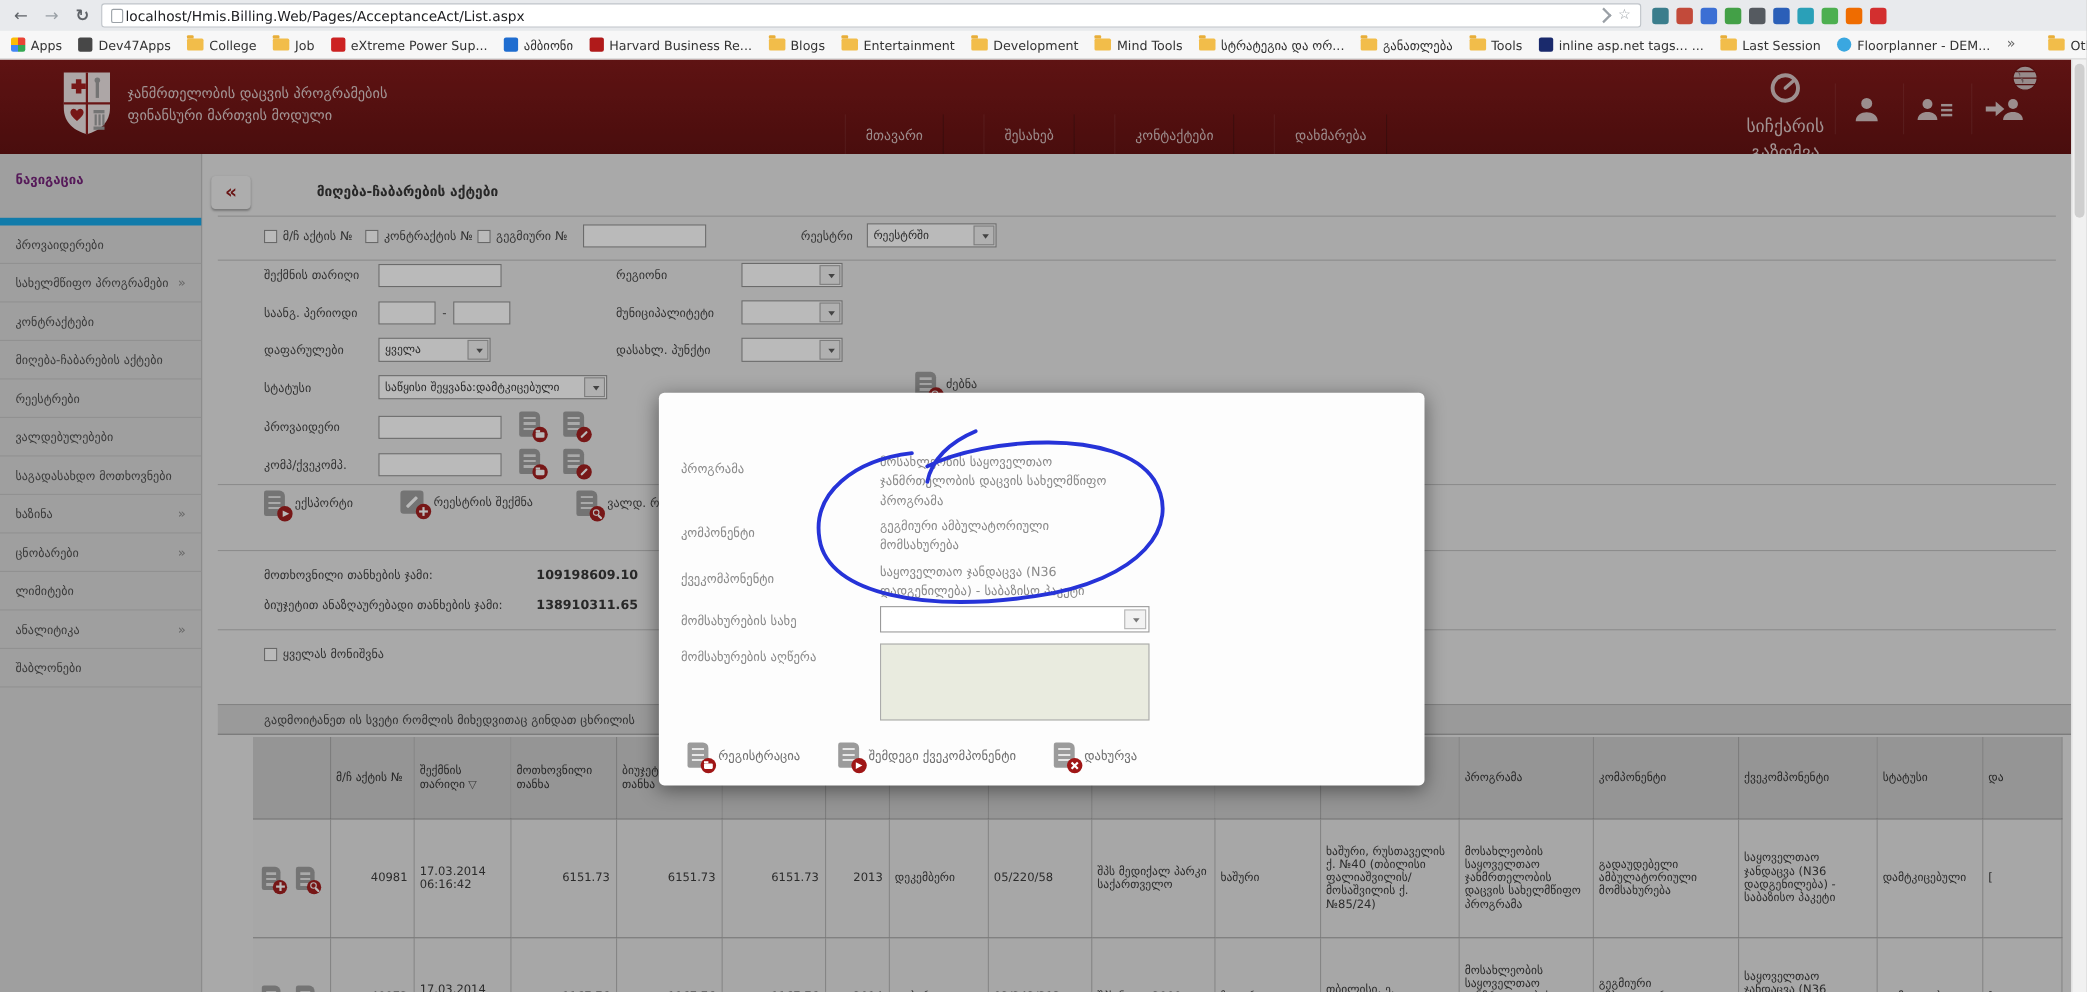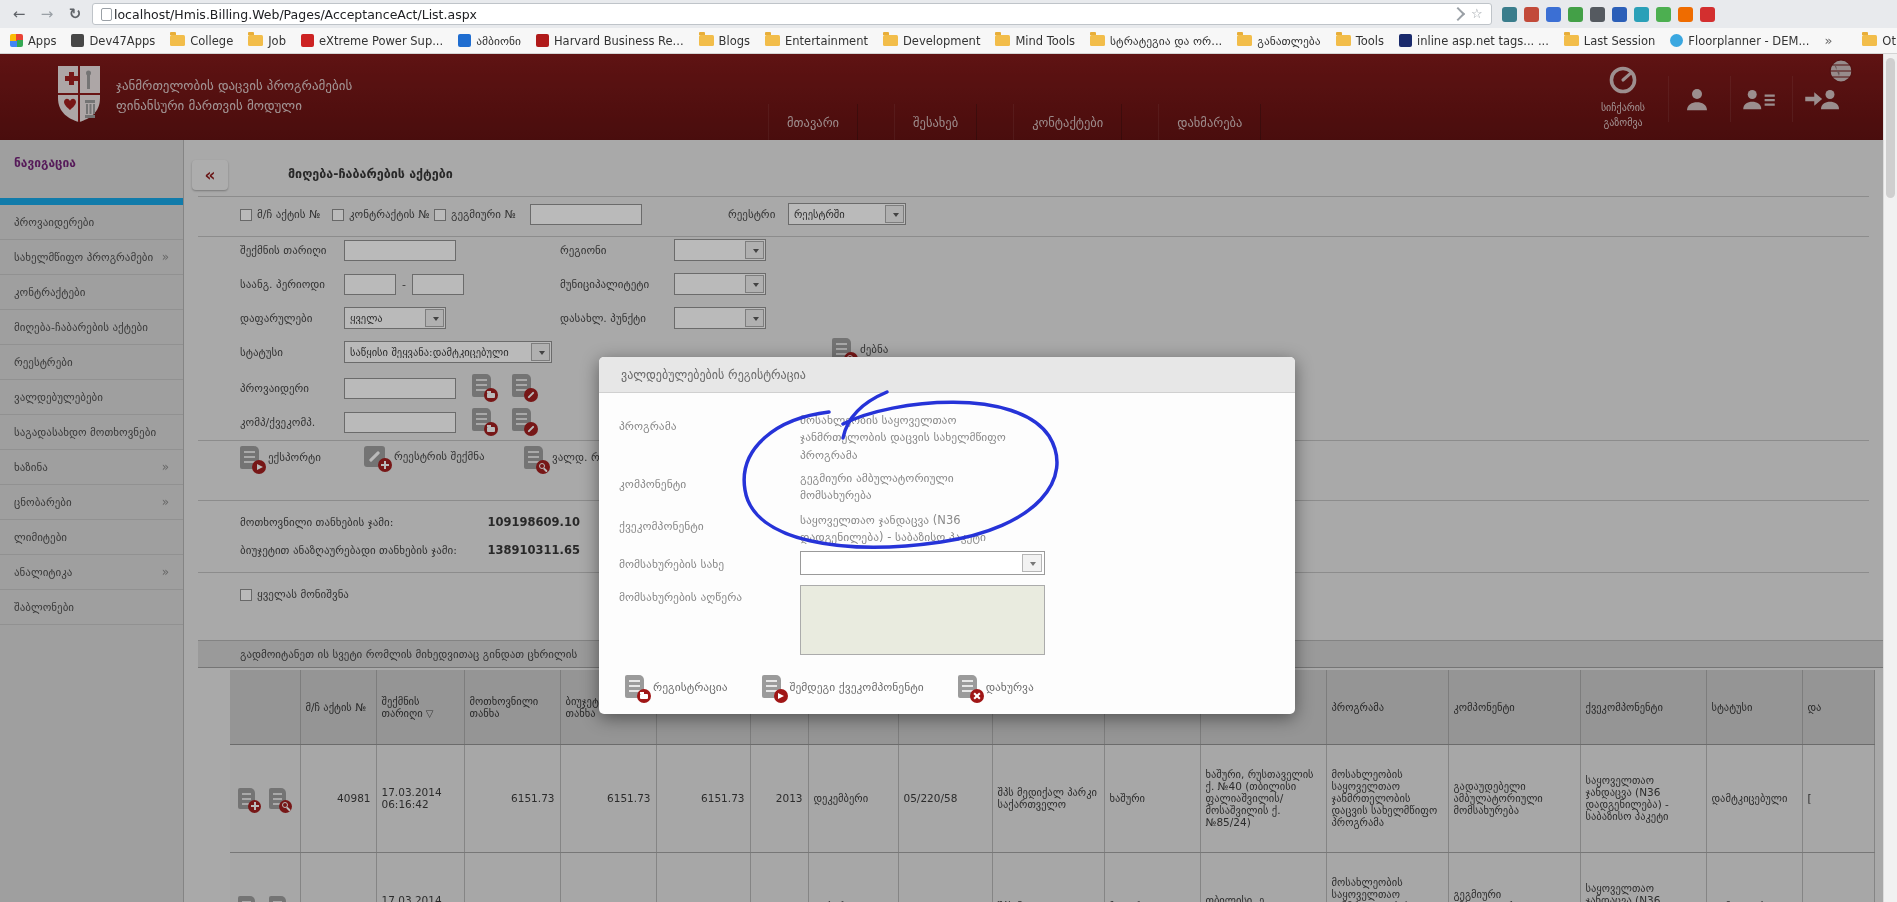--- a/index.html
+++ b/index.html
@@ -44,21 +44,21 @@
   
   .site-header { position:absolute; left:0; top:54px; width:1883px; height:86px;
     background:linear-gradient(#7d1010,#5e0808); z-index:1; }
   .logo-wrap { position:absolute; left:56px; top:10px; }
   .app-title { position:absolute; left:116px; top:22px; color:#dcc8c8; font-size:13px; line-height:1.55; }
   .main-nav { position:absolute; left:768px; bottom:0; height:36px; display:flex; align-items:center;gap:36px; }
   .main-nav .nav-item { padding:0 18px; height:36px; display:flex; align-items:center;
     color:#d4bcbc; font-size:12.5px; border-left:1px solid rgba(255,255,255,0.07);
     border-right:1px solid rgba(0,0,0,0.25); }
   .hdr-speed { position:absolute; left:1585px; top:10px; width:76px; text-align:center;
-    color:#dcc6c6; font-size:10px; line-height:1.5; }
+    color:#dcc6c6; font-size:16px; line-height:1.5; }
   .hdr-icon-btn { position:absolute; top:22px; width:56px; height:46px; display:flex;
     align-items:center; justify-content:center; border-left:1px solid rgba(255,255,255,0.08); }
   .globe-pos { position:absolute; left:1828px; top:4px; }
   .chup-wrap { position:absolute; left:1858px; top:108px; display:flex; flex-direction:column; gap:1px; }
   .chup { width:9px; height:9px; border-left:3px solid #cdbcbc; border-top:3px solid #cdbcbc;
     transform:rotate(45deg); }
 
   
   .content { position:absolute; left:0; top:140px; width:1883px; bottom:0; z-index:1; }
   .sidebar { position:absolute; left:0; top:0; width:184px; bottom:0;
@@ -617,21 +617,20 @@
         </tr>
       </tbody>
         </table>
     </div>
   </div>
 </div>
 
 <div class="dim"></div>
 
 <div class="modal">
-  <div class="modal-title">ვალდებულებების რეგისტრაცია</div>
 
   <span class="m-label" style="top:62px">პროგრამა</span>
   <span class="m-value" style="top:55px">მოსახლეობის საყოველთაო ჯანმრთელობის დაცვის სახელმწიფო პროგრამა</span>
 
   <span class="m-label" style="top:120px">კომპონენტი</span>
   <span class="m-value" style="top:113px">გეგმიური ამბულატორიული მომსახურება</span>
 
   <span class="m-label" style="top:162px">ქვეკომპონენტი</span>
   <span class="m-value" style="top:155px">საყოველთაო ჯანდაცვა (N36 დადგენილება) - საბაზისო პაკეტი</span>
 

